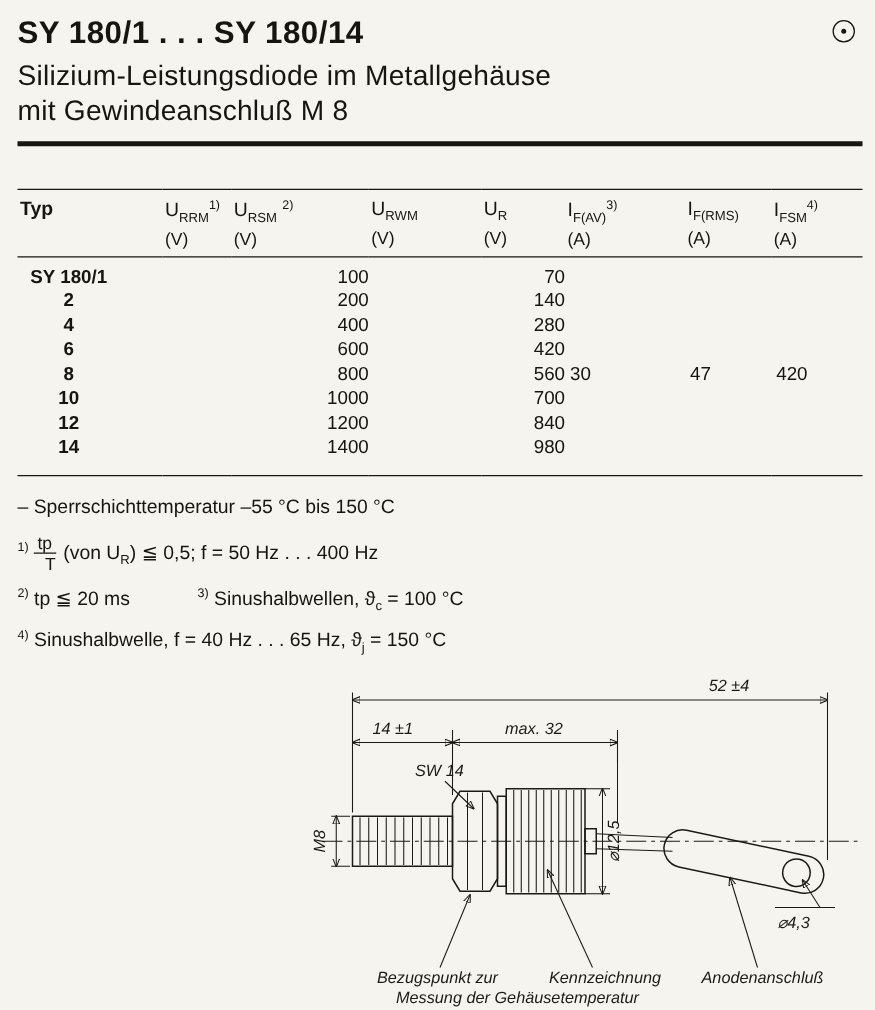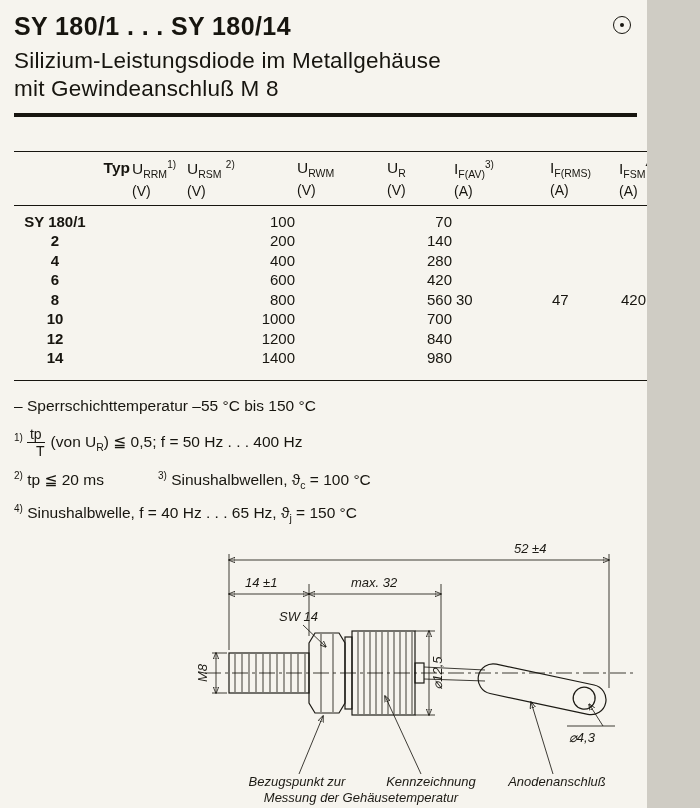--- a/index.html
+++ b/index.html
@@ -1,34 +1,34 @@
 <!DOCTYPE html>
 <html><head>
 <meta charset="utf-8">
 <style>
   html,body{margin:0;padding:0;background:#cfccc4;}
-  .page{position:relative;width:647px;height:808px;background:#f6f4ee;color:#17150f;
+  .page{position:relative;width:700px;height:808px;background:#f6f4ee;color:#17150f;
         font-family:"Liberation Sans",sans-serif;box-sizing:border-box;
         padding:10px 10px 0 14px;overflow:hidden;}
   .preline{white-space:pre-line;}
 
   
   h1{font-size:25px;font-weight:700;margin:2px 0 0;letter-spacing:.4px;}
   .corner{position:absolute;top:16px;right:16px;width:16px;height:16px;border:1.7px solid #17150f;
           border-radius:50%;display:flex;align-items:center;justify-content:center;}
   .corner .dot{width:4px;height:4px;background:#17150f;border-radius:50%;}
   h2{font-size:22.5px;font-weight:400;margin:6px 0 0;line-height:28px;letter-spacing:.2px;}
   .rule{height:3.5px;background:#17150f;margin-top:10px;}
 
   
   table{border-collapse:collapse;table-layout:fixed;width:676px;margin-top:34px;
         border-top:1.5px solid #17150f;border-bottom:1.5px solid #17150f;}
   thead th{border-bottom:1.5px solid #17150f;}
   th{font-weight:400;text-align:left;vertical-align:top;padding:7px 0 6px 2px;font-size:15.5px;}
-  th.typ{font-weight:700;text-align:right;}
+  th.typ{font-weight:700;}
   .unit{display:block;font-size:14px;margin-top:3px;}
   sub{font-size:10.5px;} sup{font-size:10px;}
   td{font-size:15px;line-height:19.5px;padding:0;}
   td.typ{text-align:center;padding-right:34px;font-weight:700;}
   td.num{text-align:right;}
   td.cur{text-align:left;padding-left:4px;}
   tbody tr:first-child td{padding-top:6px;}
   tbody tr:last-child td{padding-bottom:12px;}
 
   

